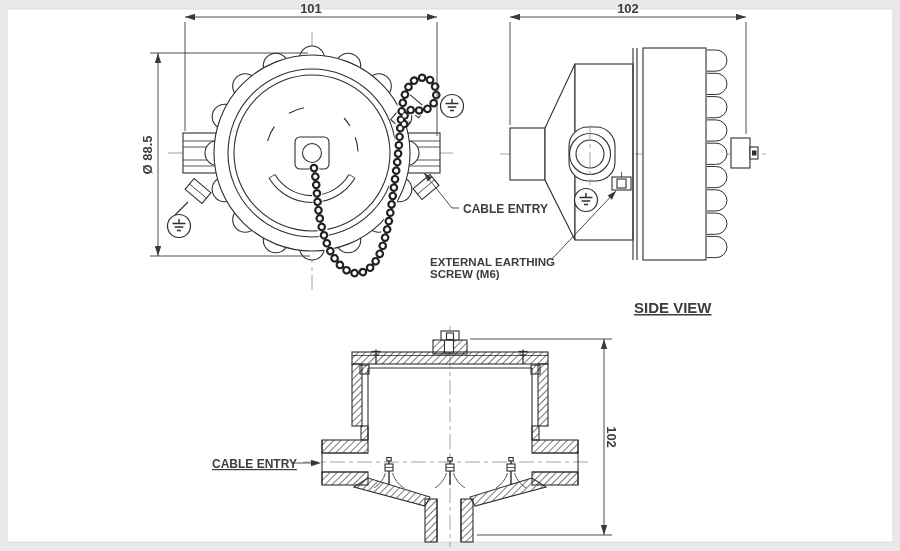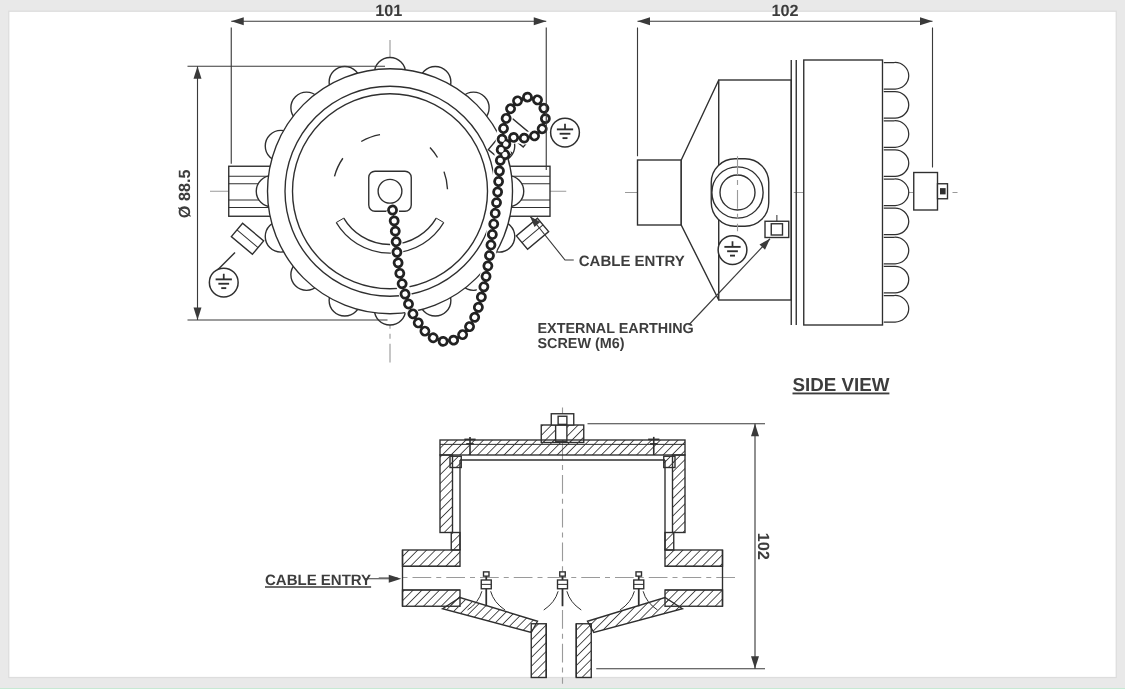--- a/index.html
+++ b/index.html
@@ -1,16 +1,16 @@
 <!DOCTYPE html>
 <html><head>
 <meta charset="utf-8">
 <style>
   html,body{margin:0;padding:0;background:#dcdcdc;}
-  #stage{position:relative;width:900px;height:551px;background:#86efac;overflow:hidden;
+  #stage{position:relative;width:900px;height:551px;background:#fef9c3;overflow:hidden;
          font-family:"Liberation Sans", sans-serif;}
   svg{display:block}
   .ln{stroke:#2f2f2f;stroke-width:1.1;fill:none}
   .lnthin{stroke:#2f2f2f;stroke-width:0.8;fill:none}
   .fillw{fill:#ffffff;stroke:#2f2f2f;stroke-width:1.1}
   .hatch{fill:url(#hatch);stroke:#2f2f2f;stroke-width:1.1}
   .dim{stroke:#3a3a3a;stroke-width:0.9;fill:none}
   .arr{fill:#3a3a3a;stroke:none}
   .cl{stroke:#9a9a9a;stroke-width:0.9;fill:none;stroke-dasharray:15 4 4 4}
   .dimtxt{font-size:13px;font-weight:bold;fill:#3d3d3d}

